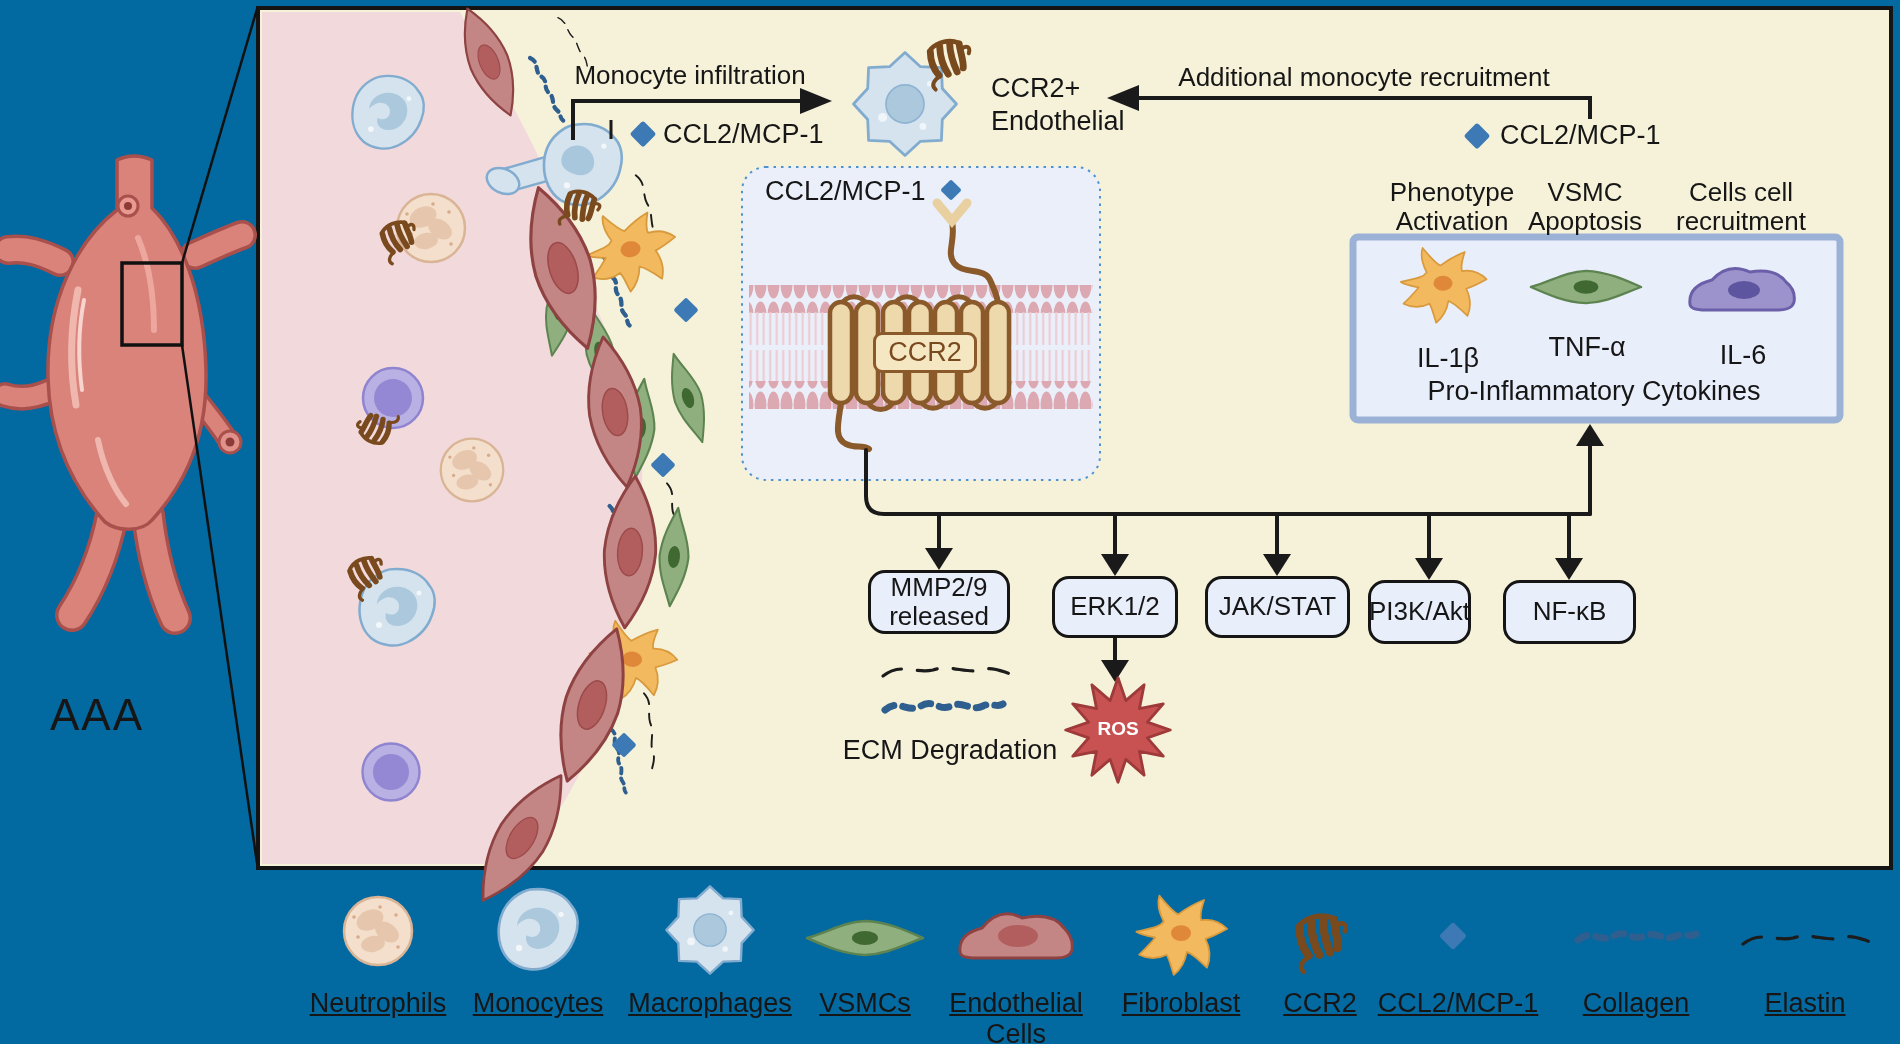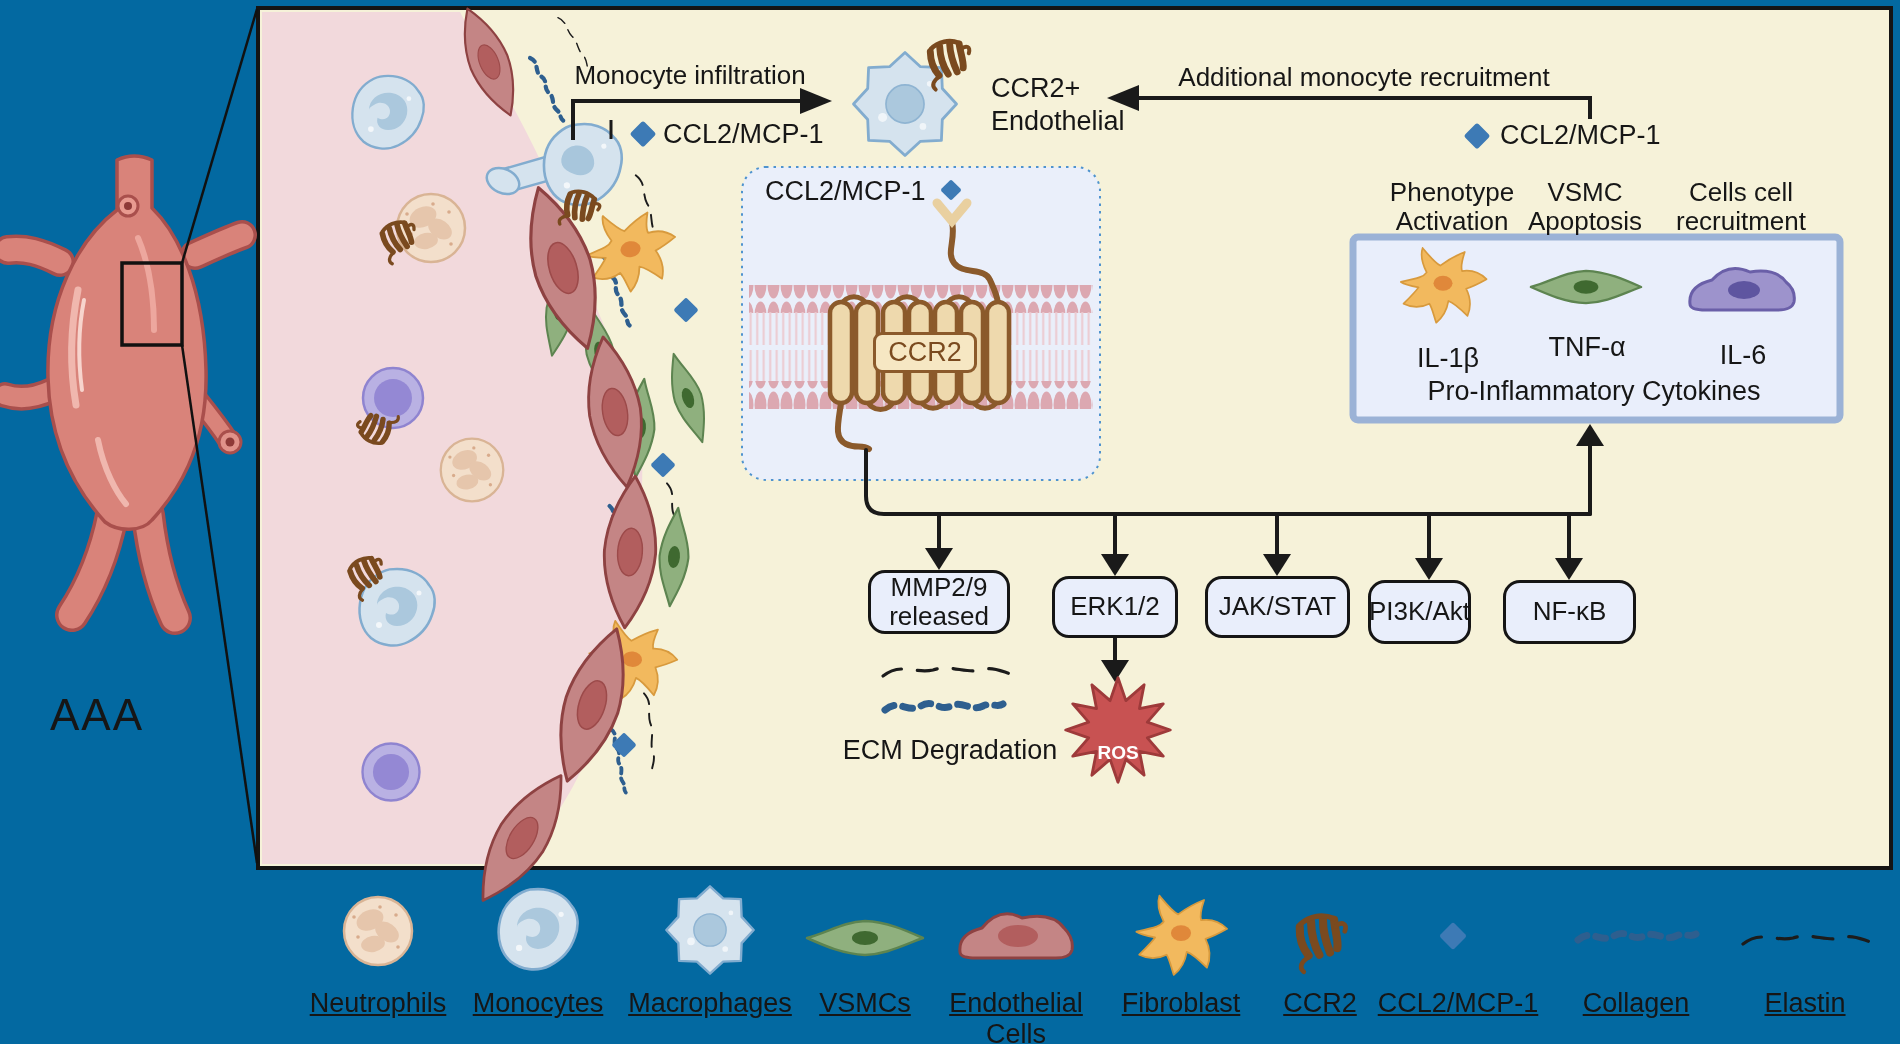--- a/index.html
+++ b/index.html
@@ -30,21 +30,21 @@
          font-size:26px;line-height:1.13;box-sizing:border-box;}
   .pnode span:empty{display:none;}
   .hdr span:empty{display:none;}
   .leg{position:absolute;z-index:3;top:988px;transform:translateX(-50%);text-align:center;
        font-size:27px;line-height:31px;text-decoration:underline;}
   .leg span{display:block;} .leg span:empty{display:none;}
   #ccr2box{position:absolute;z-index:3;left:873px;top:332px;width:104px;height:41px;
            background:#f6e7c3;border:3.5px solid var(--helixline);border-radius:9px;
            color:var(--brown);display:flex;align-items:center;justify-content:center;font-size:27px;box-sizing:border-box;}
   #roslbl{position:absolute;z-index:3;left:1118px;top:718px;transform:translateX(-50%);
-          color:#ffffff;font-weight:bold;font-size:19px;margin-top:24px;}
+          color:#ffffff;font-weight:bold;font-size:19px;}
   #aaalbl{position:absolute;z-index:3;left:97px;top:690px;transform:translateX(-50%);
           font-size:44px;letter-spacing:2px;}
   .two{line-height:33px;margin-left:36px;} .two span{display:block;}
 </style>
 </head>
 <body>
 
 <div id="stage">
 
   <div id="panel"></div>

